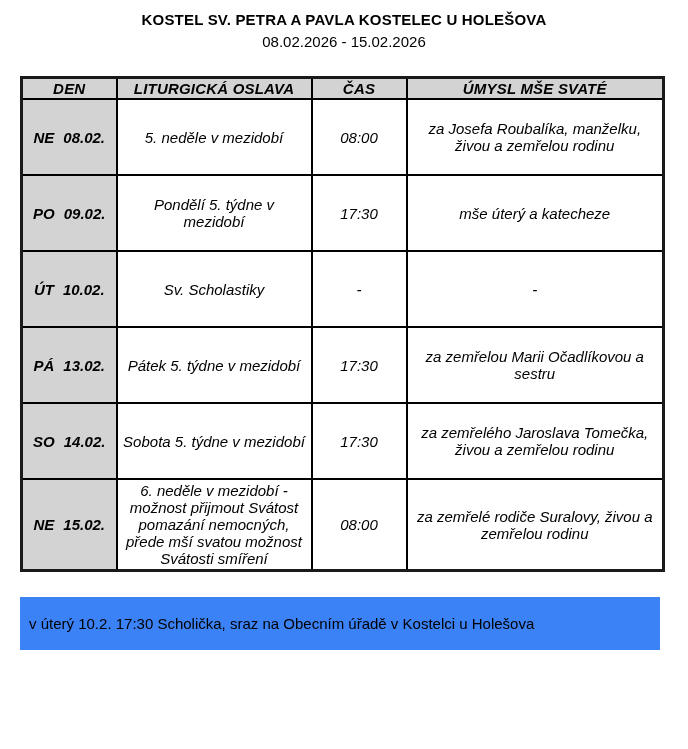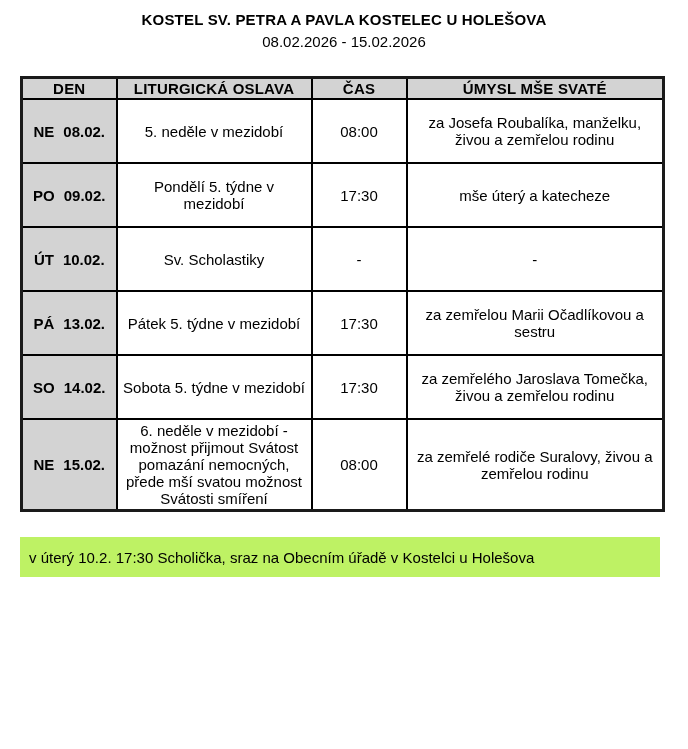--- a/index.html
+++ b/index.html
@@ -31,58 +31,59 @@
     font-weight: normal;
     line-height: 17px;
     margin-top: 5px;
   }
   table.schedule {
     border-collapse: collapse;
     table-layout: fixed;
     width: 642px;
     margin: 26px 0 0 20px;
     border: 3px solid #1a1a1a;
+    font-style: italic;
   }
   col.c-den { width: 95px; }
   col.c-lit { width: 195px; }
   col.c-cas { width: 95px; }
   col.c-umysl { width: 257px; }
   th, td {
     border: 2px solid #000000;
     font-size: 15px;
     line-height: 17px;
     text-align: center;
     vertical-align: middle;
     overflow: hidden;
   }
   thead tr { height: 20px; }
   th {
     background: #d3d3d3;
     font-weight: bold;
     padding: 1px 2px;
     letter-spacing: 0.2px;
   }
-  tbody tr { height: 64px; }
+  tbody tr { height: 76px; }
   tbody tr:last-child { height: 85px; }
   td.day-cell {
     background: #d3d3d3;
     font-weight: bold;
     padding: 2px 4px;
     white-space: nowrap;
   }
   td.day-cell .day-abbr { margin-right: 9px; }
   td.celebration-cell { padding: 2px 5px; }
   td.time-cell { padding: 6px 4px; }
   td.intention-cell { padding: 2px 3px; }
   .footer-note {
     box-sizing: border-box;
     width: 640px;
-    height: 40px;
+    height: 53px;
     margin: 25px 0 0 20px;
-    background: #bef264;
+    background: #3b82f6;
     display: flex;
     align-items: center;
     padding-left: 9px;
     font-size: 15px;
   }
 </style>
 </head>
 <body>
 
 <div class="page">

